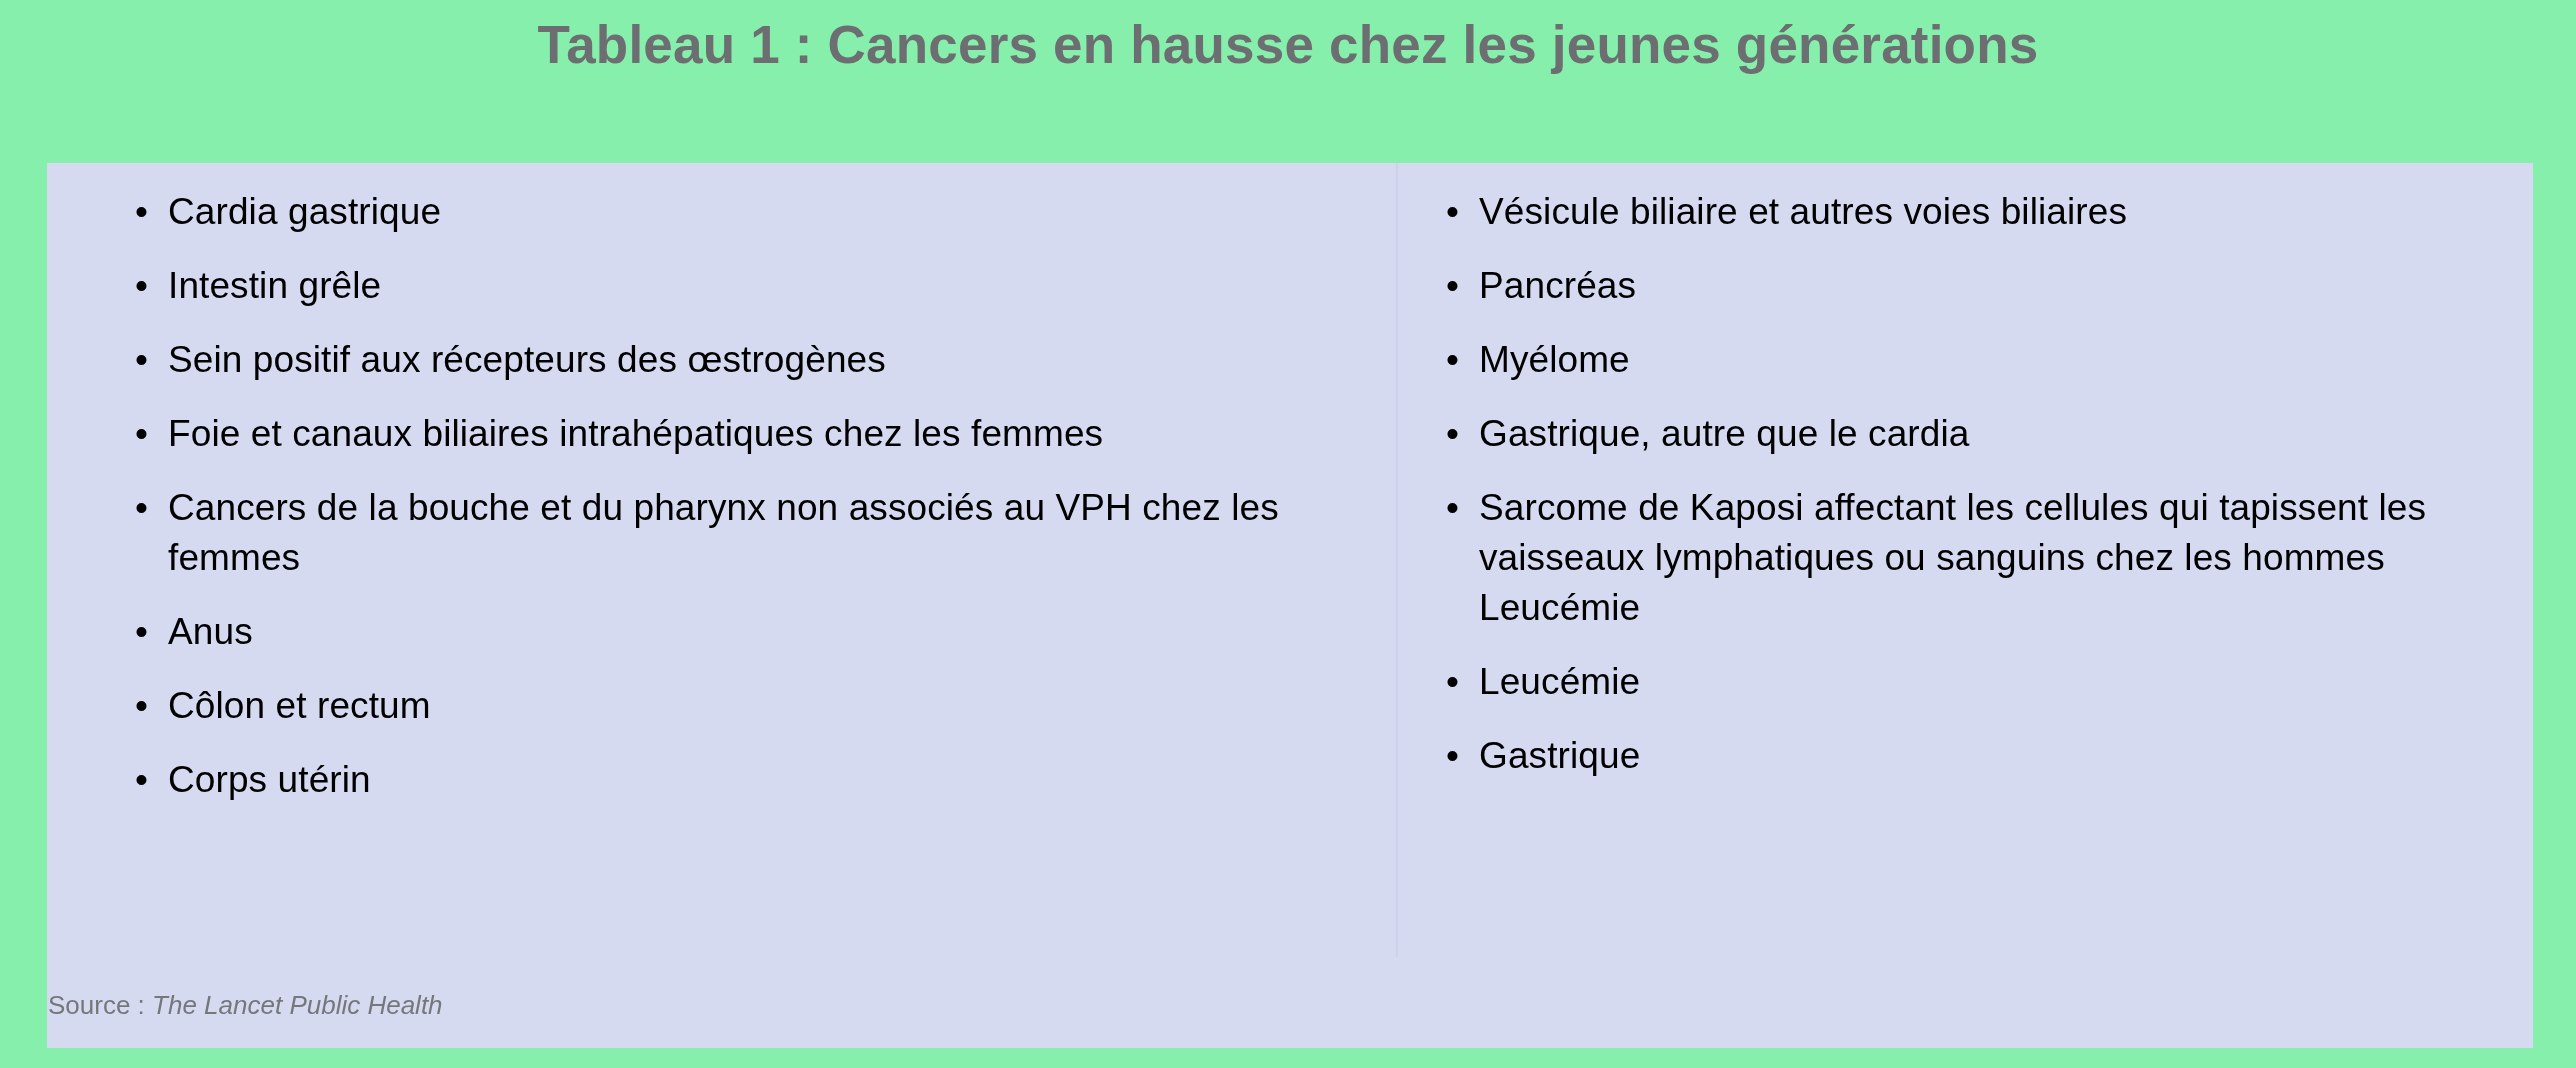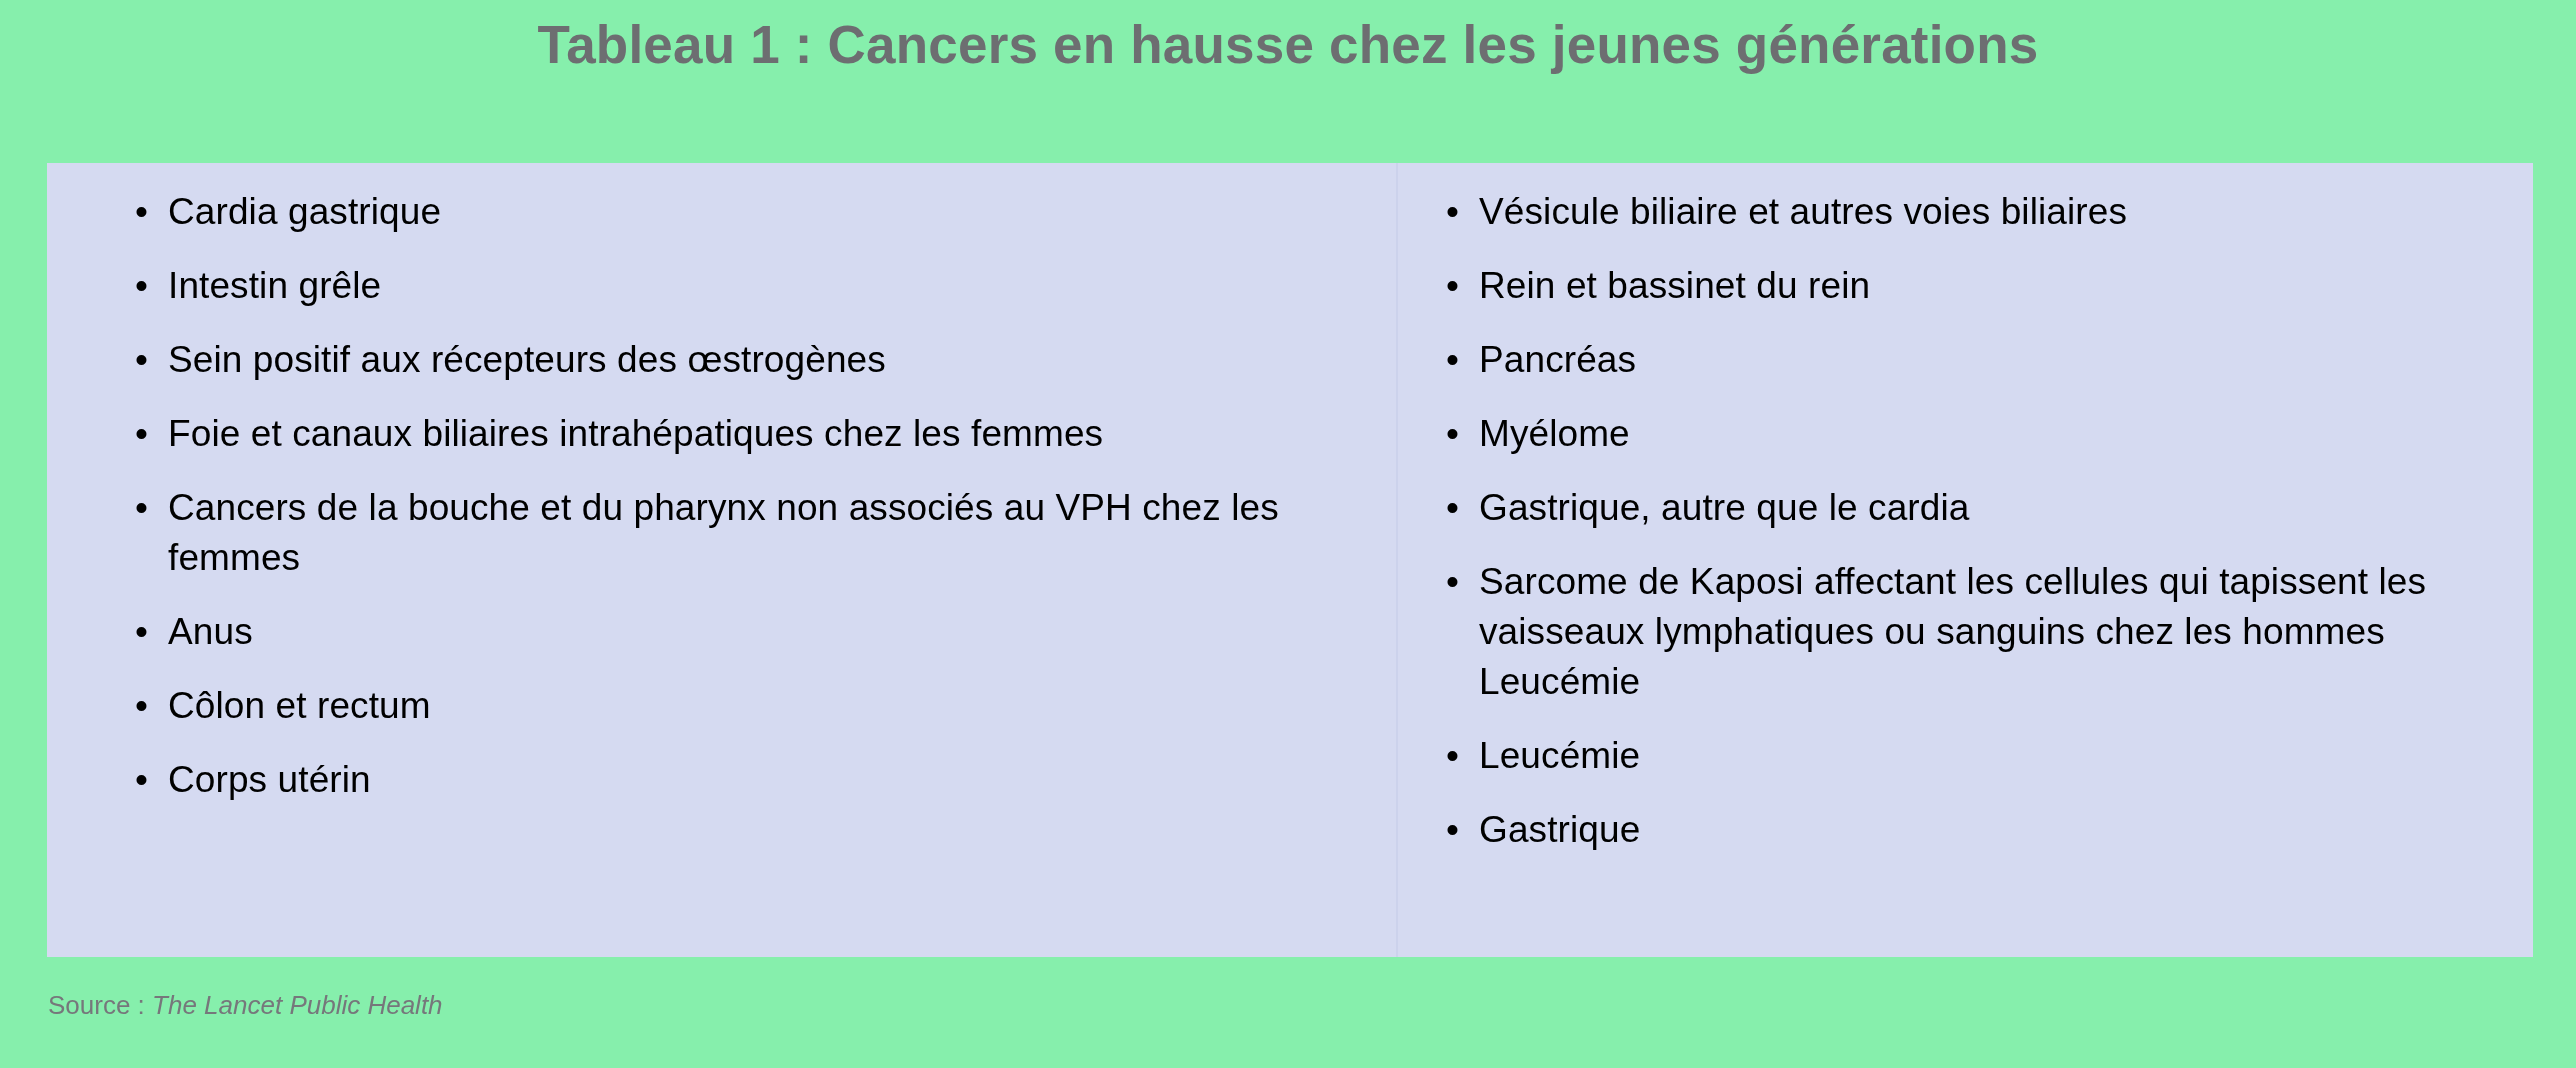--- a/index.html
+++ b/index.html
@@ -38,21 +38,21 @@
     line-height: 1.1;
     white-space: nowrap;
   }
 
   
   .panel {
     position: absolute;
     left: 47px;
     top: 163px;
     width: 2486px;
-    height: 794px;
+    height: 885px;
     background: #d5daf1;
     display: flex;
     flex-direction: row;
     box-sizing: border-box;
   }
 
   .panel-column {
     box-sizing: border-box;
     padding-top: 24px;
     position: relative;
@@ -144,21 +144,20 @@
         <li>Cancers de la bouche et du pharynx non associés au VPH chez les femmes</li>
         <li>Anus</li>
         <li>Côlon et rectum</li>
         <li>Corps utérin</li>
       </ul>
     </div>
 
     <div class="panel-column right">
       <ul class="bullet-list">
         <li>Vésicule biliaire et autres voies biliaires</li>
-        <li>Rein et bassinet du rein</li>
         <li>Pancréas</li>
         <li>Myélome</li>
         <li>Gastrique, autre que le cardia</li>
         <li>Sarcome de Kaposi affectant les cellules qui tapissent les vaisseaux lymphatiques ou sanguins chez les hommes Leucémie</li>
         <li>Leucémie</li>
         <li>Gastrique</li>
       </ul>
     </div>
 
   </div>

